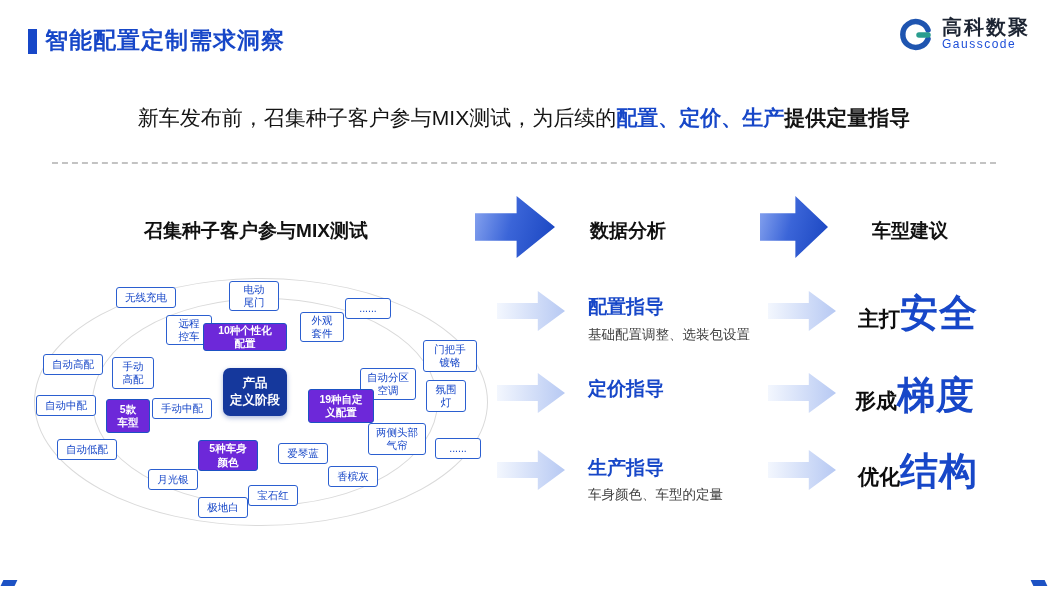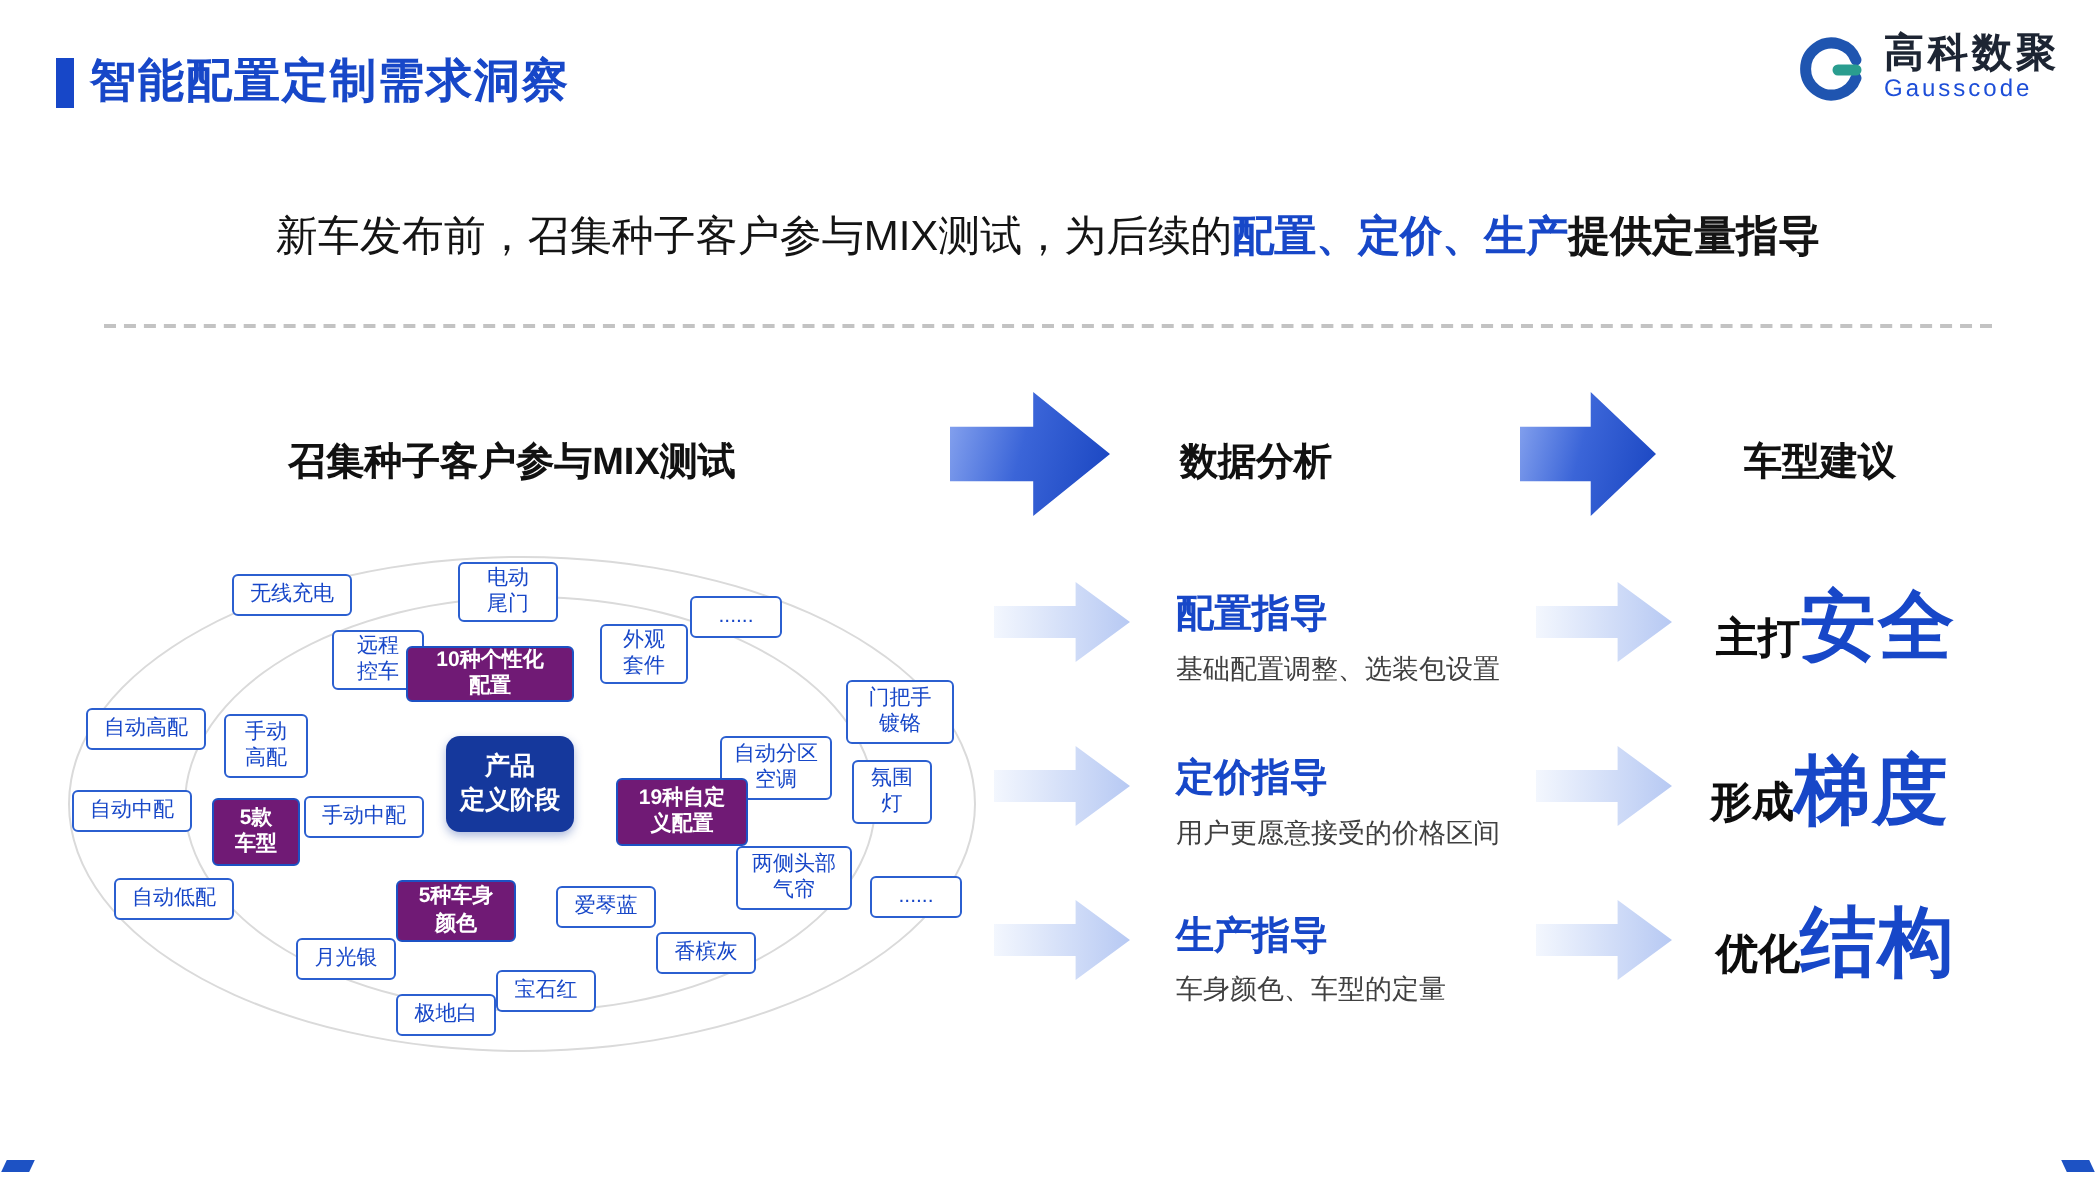--- a/index.html
+++ b/index.html
@@ -25,21 +25,21 @@
     position:absolute;background:linear-gradient(105deg,#8aa6f0 0%,#3b65d8 45%,#1b47c2 95%);
     clip-path:polygon(0% 28%,52% 28%,52% 0%,100% 50%,52% 100%,52% 72%,0% 72%);
   }
   
   .ellipse{position:absolute;border:1px solid #dadada;border-radius:50%;}
   .b{
     position:absolute;box-sizing:border-box;background:#fff;border:1.5px solid #2b5fd0;border-radius:3px;
     color:#1747c8;font-size:10.5px;line-height:1.25;display:flex;align-items:center;justify-content:center;
     text-align:center;white-space:pre-line;padding:1px 2px;
   }
-  .b.filled{background:#701a75;border-color:#1d52c4;color:#fff;font-weight:bold;}
+  .b.filled{background:#6d28d9;border-color:#1d52c4;color:#fff;font-weight:bold;}
   .center-node{
     position:absolute;box-sizing:border-box;background:#15389c;border-radius:7px;color:#fff;font-weight:bold;
     font-size:12.5px;line-height:1.4;display:flex;align-items:center;justify-content:center;text-align:center;
     white-space:pre-line;box-shadow:0 2px 5px rgba(21,56,156,.35);
   }
   
   .small-arrow{
     position:absolute;width:68px;height:40px;
     background:linear-gradient(90deg,rgba(233,240,253,.55),#b7c9f3);
     clip-path:polygon(0% 30%,60% 30%,60% 0%,100% 50%,60% 100%,60% 70%,0% 70%);
@@ -130,21 +130,20 @@
   <div class="center-node" style="left:223px;top:368px;width:64px;height:48px;">产品
 定义阶段</div>
 
   <div class="small-arrow" style="left:497px;top:291px;"></div>
   <div class="small-arrow" style="left:497px;top:373px;"></div>
   <div class="small-arrow" style="left:497px;top:450px;"></div>
 
   <div class="an-title" style="left:588px;top:294px;">配置指导</div>
   <div class="an-desc" style="left:588px;top:326px;">基础配置调整、选装包设置</div>
   <div class="an-title" style="left:588px;top:376px;">定价指导</div>
-  <div class="an-desc" style="left:588px;top:408px;">用户更愿意接受的价格区间</div>
   <div class="an-title" style="left:588px;top:455px;">生产指导</div>
   <div class="an-desc" style="left:588px;top:486px;">车身颜色、车型的定量</div>
 
   <div class="small-arrow" style="left:768px;top:291px;"></div>
   <div class="small-arrow" style="left:768px;top:373px;"></div>
   <div class="small-arrow" style="left:768px;top:450px;"></div>
 
   <div class="sug" style="left:858px;top:288px;">
     <span class="pre">主打</span>
     <span class="key">安全</span>

